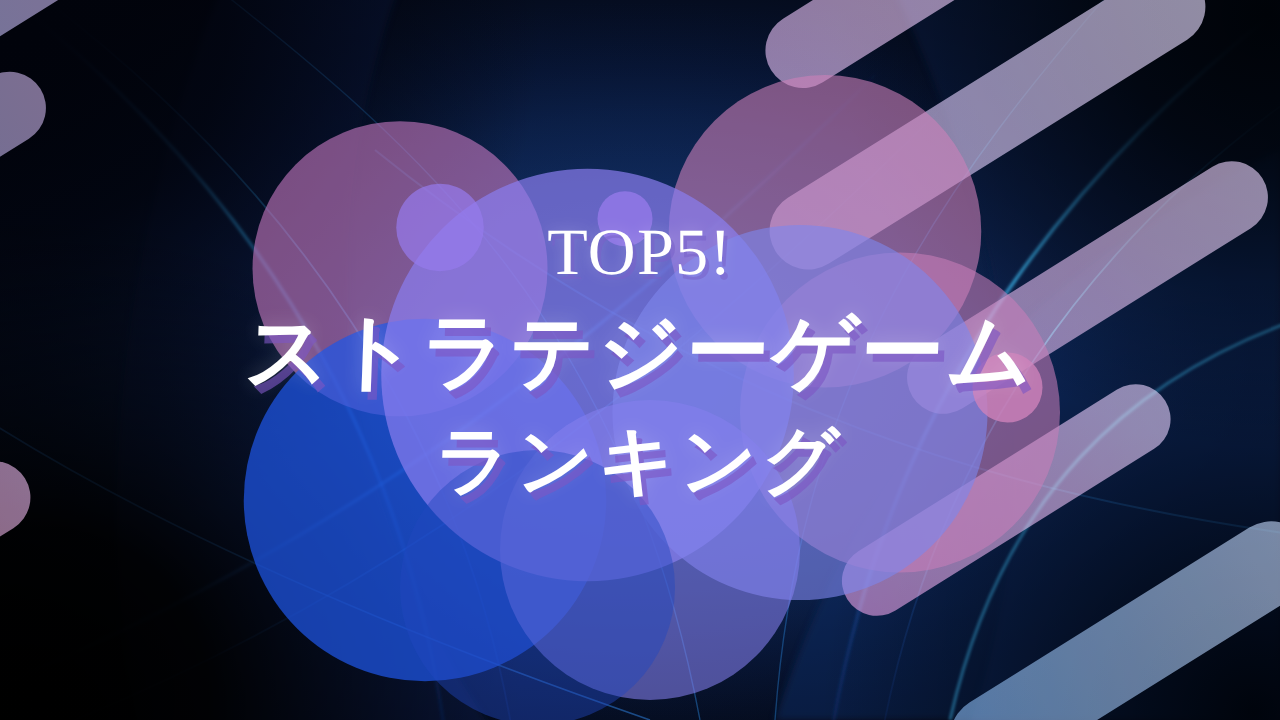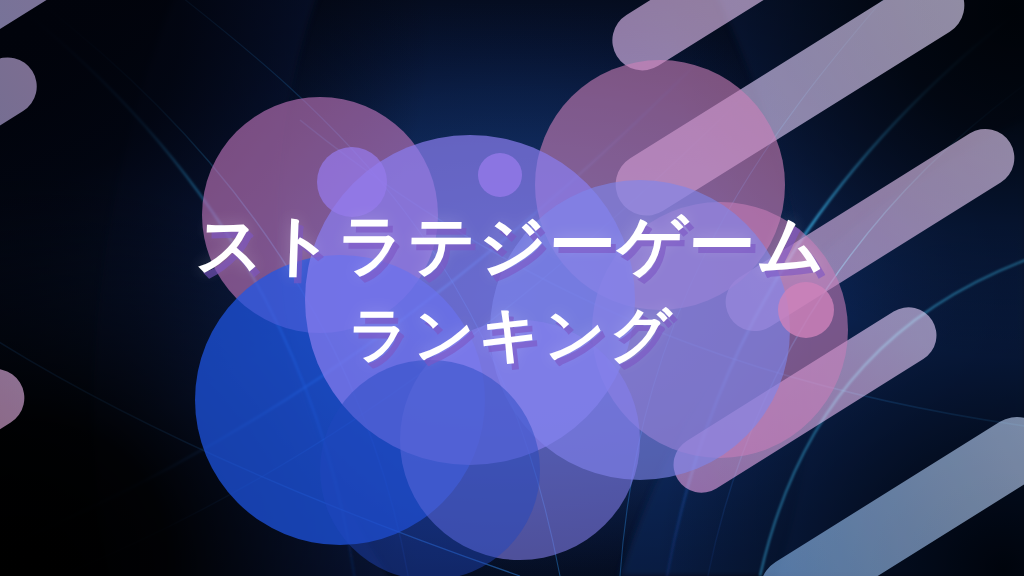--- a/index.html
+++ b/index.html
@@ -149,17 +149,18 @@
       <div class="blob" style="left: 305px; top: 135px; width: 330px; height: 330px; background: rgba(138, 126, 240, 0.7);"></div>
       <div class="blob" style="left: 490px; top: 180px; width: 300px; height: 300px; background: rgba(126, 134, 236, 0.62);"></div>
       <div class="blob" style="left: 400px; top: 320px; width: 240px; height: 240px; background: rgba(132, 128, 238, 0.58);"></div>
       <div class="blob" style="left: 317px; top: 147px; width: 70px; height: 70px; background: rgba(150, 122, 235, 0.72);"></div>
       <div class="blob" style="left: 478px; top: 153px; width: 44px; height: 44px; background: rgba(150, 122, 235, 0.78);"></div>
       <div class="blob" style="left: 778px; top: 282px; width: 56px; height: 56px; background: rgba(206, 130, 186, 0.8);"></div>
       <div class="blob" style="left: 320px; top: 360px; width: 220px; height: 220px; background: rgba(34, 70, 190, 0.45);"></div>
     </div>
 
   <div class="textwrap">
+    <div class="t-top5">TOP5!</div>
     <div class="t-main">ストラテジーゲーム</div>
     <div class="t-sub">ランキング</div>
   </div>
 
 </div>
 
 </body></html>

